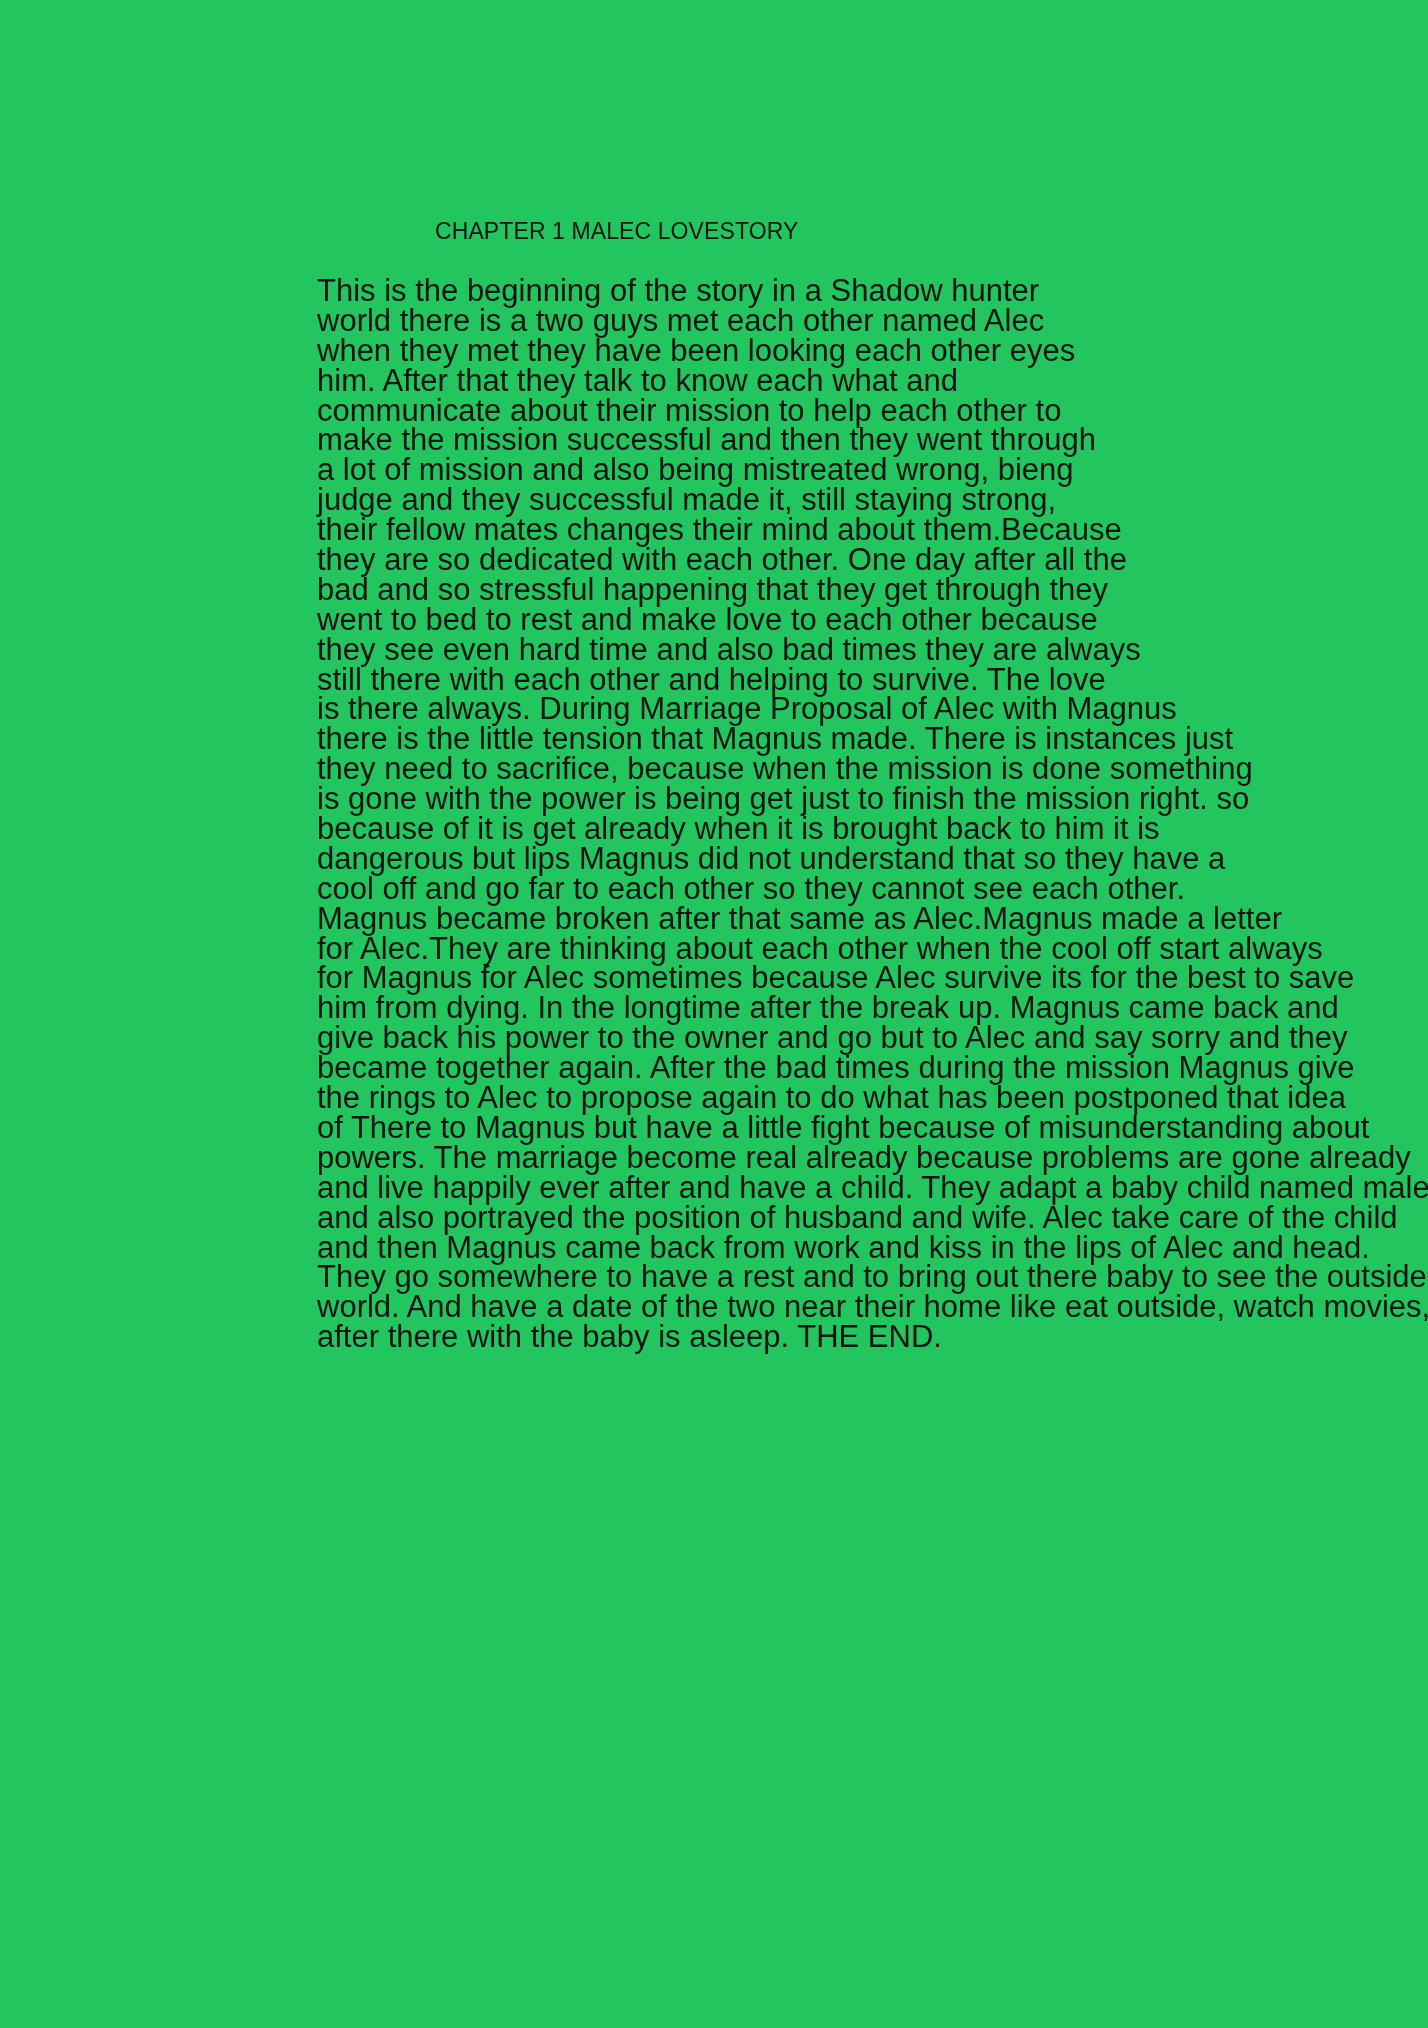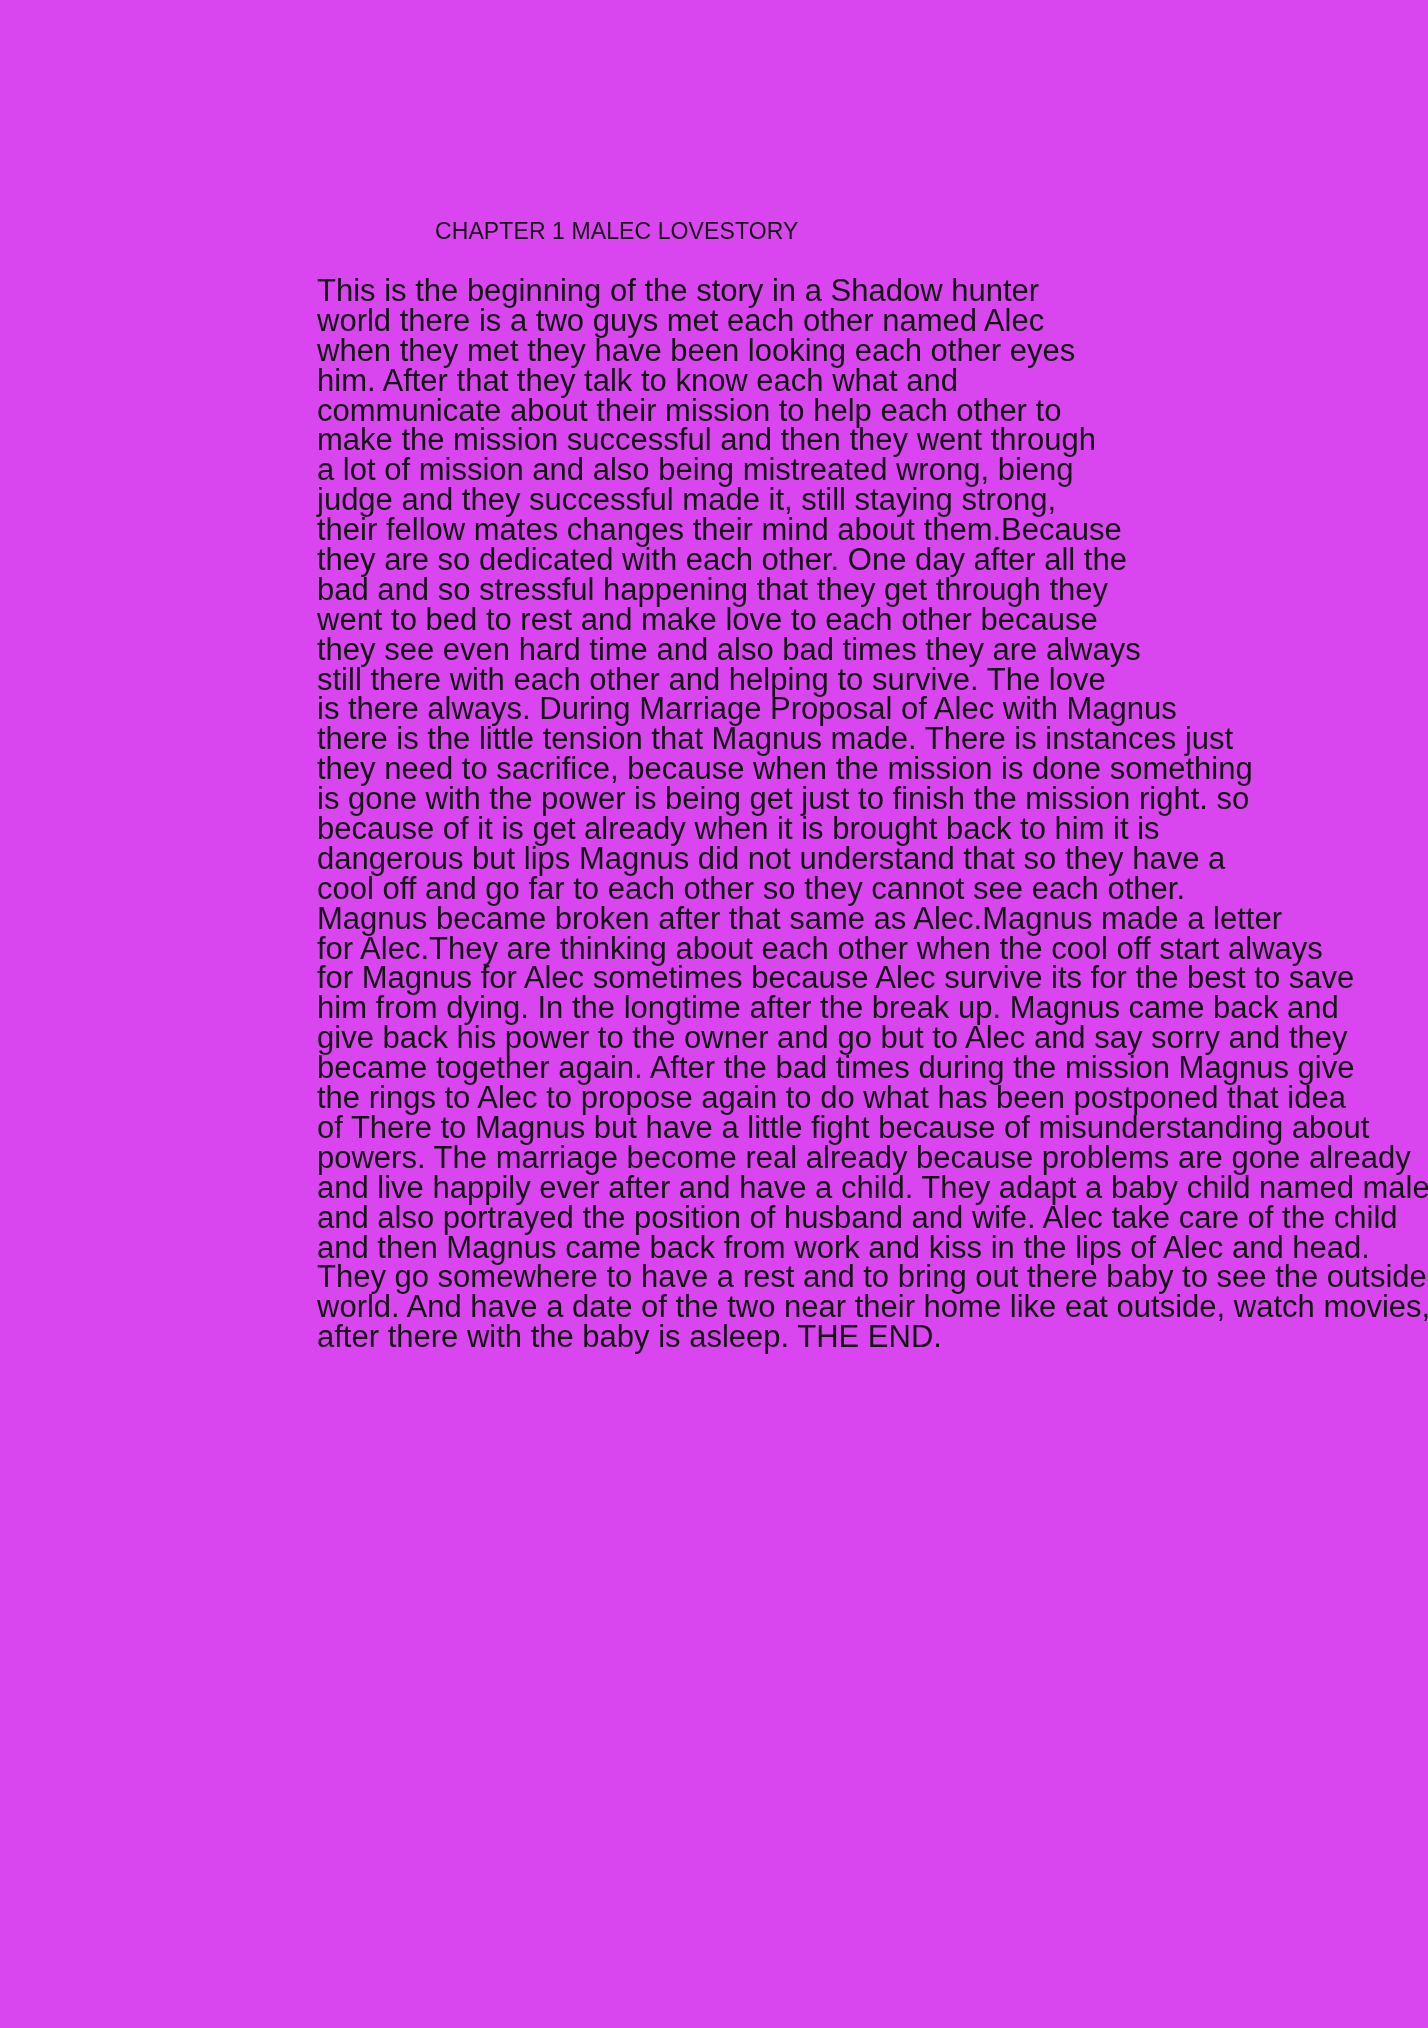--- a/index.html
+++ b/index.html
@@ -14,21 +14,21 @@
     overflow: hidden;
     font-family: "Liberation Sans", "DejaVu Sans", sans-serif;
     color: #141414;
   }
   .page {
     position: absolute;
     left: 0;
     top: 0;
     width: 1428px;
     height: 2028px;
-    background: #d946ef;
+    background: #22c55e;
   }
   .title {
     position: absolute;
     left: 435px;
     top: 217px;
     font-size: 23px;
     line-height: 28px;
     white-space: nowrap;
     letter-spacing: 0.1px;
   }

